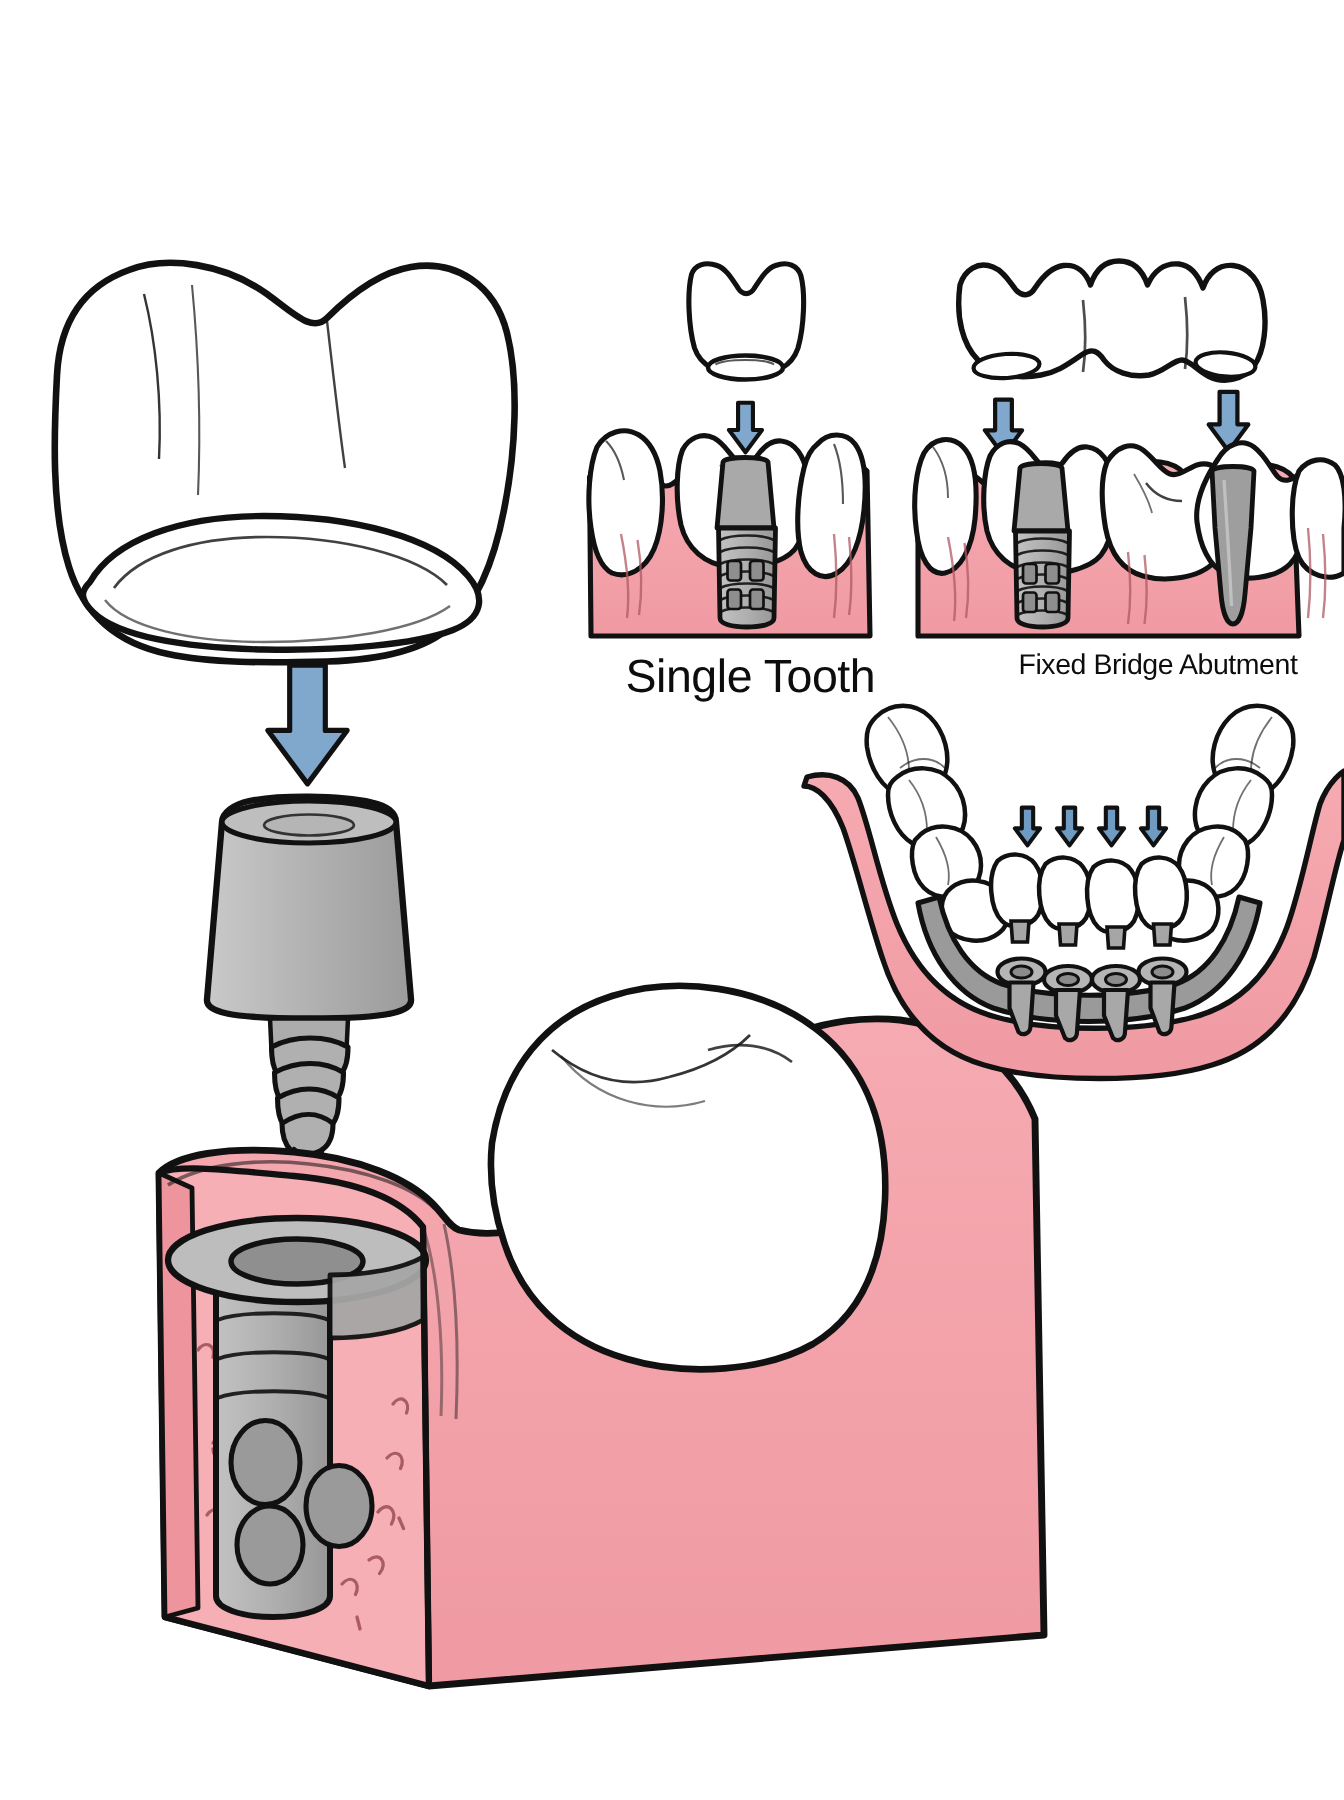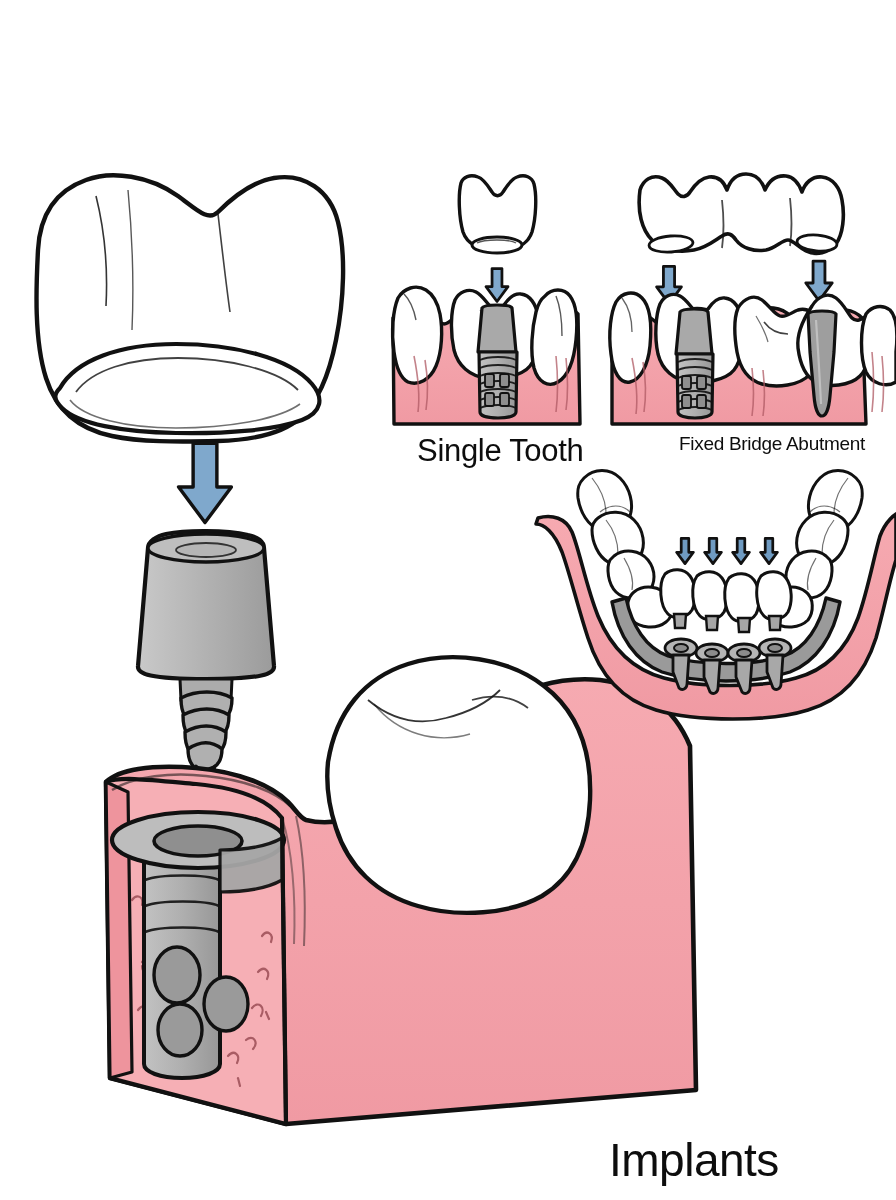--- a/index.html
+++ b/index.html
@@ -590,15 +590,14 @@
       </g>
     </g>
 
   </svg>
 
   <div class="lbl" id="label-single-tooth">Single Tooth</div>
 
   <div class="lbl" id="label-fixed-bridge">Fixed Bridge Abutment</div>
 
 
-  <div class="lbl" id="title-implants">Implants</div>
 
 </div>
 
 </body></html>

